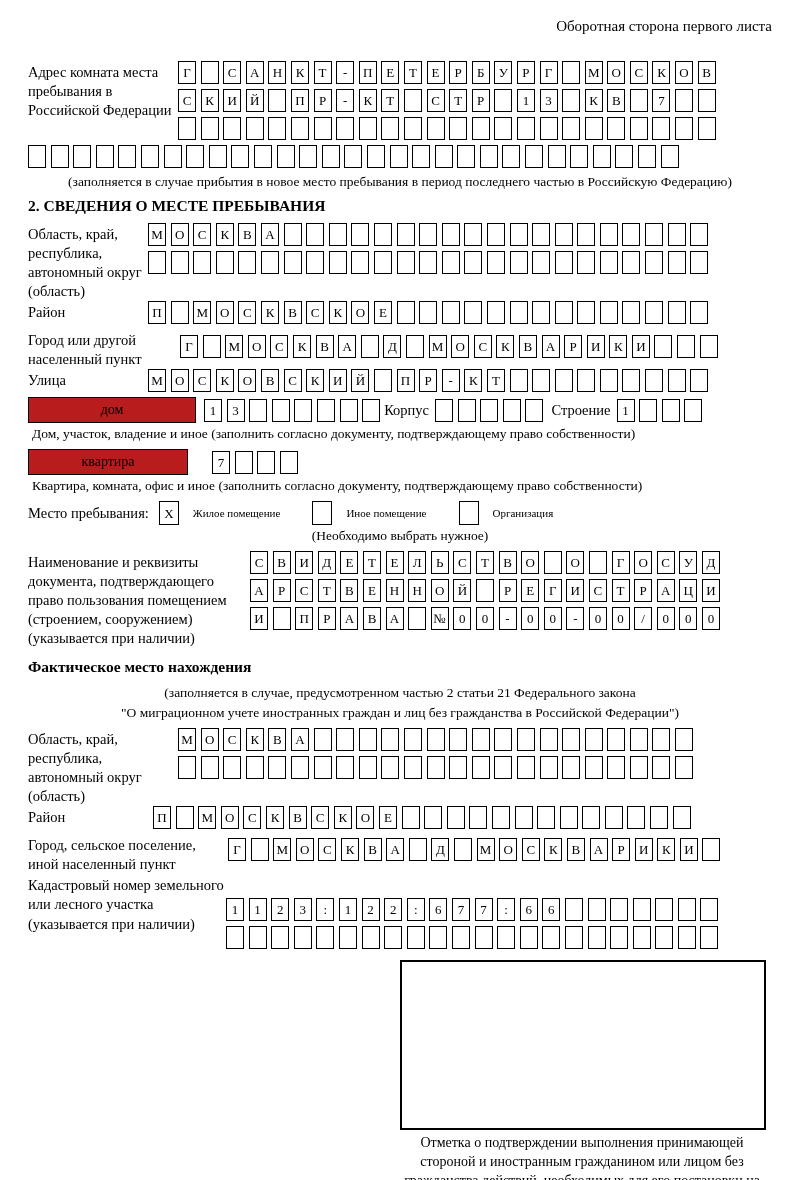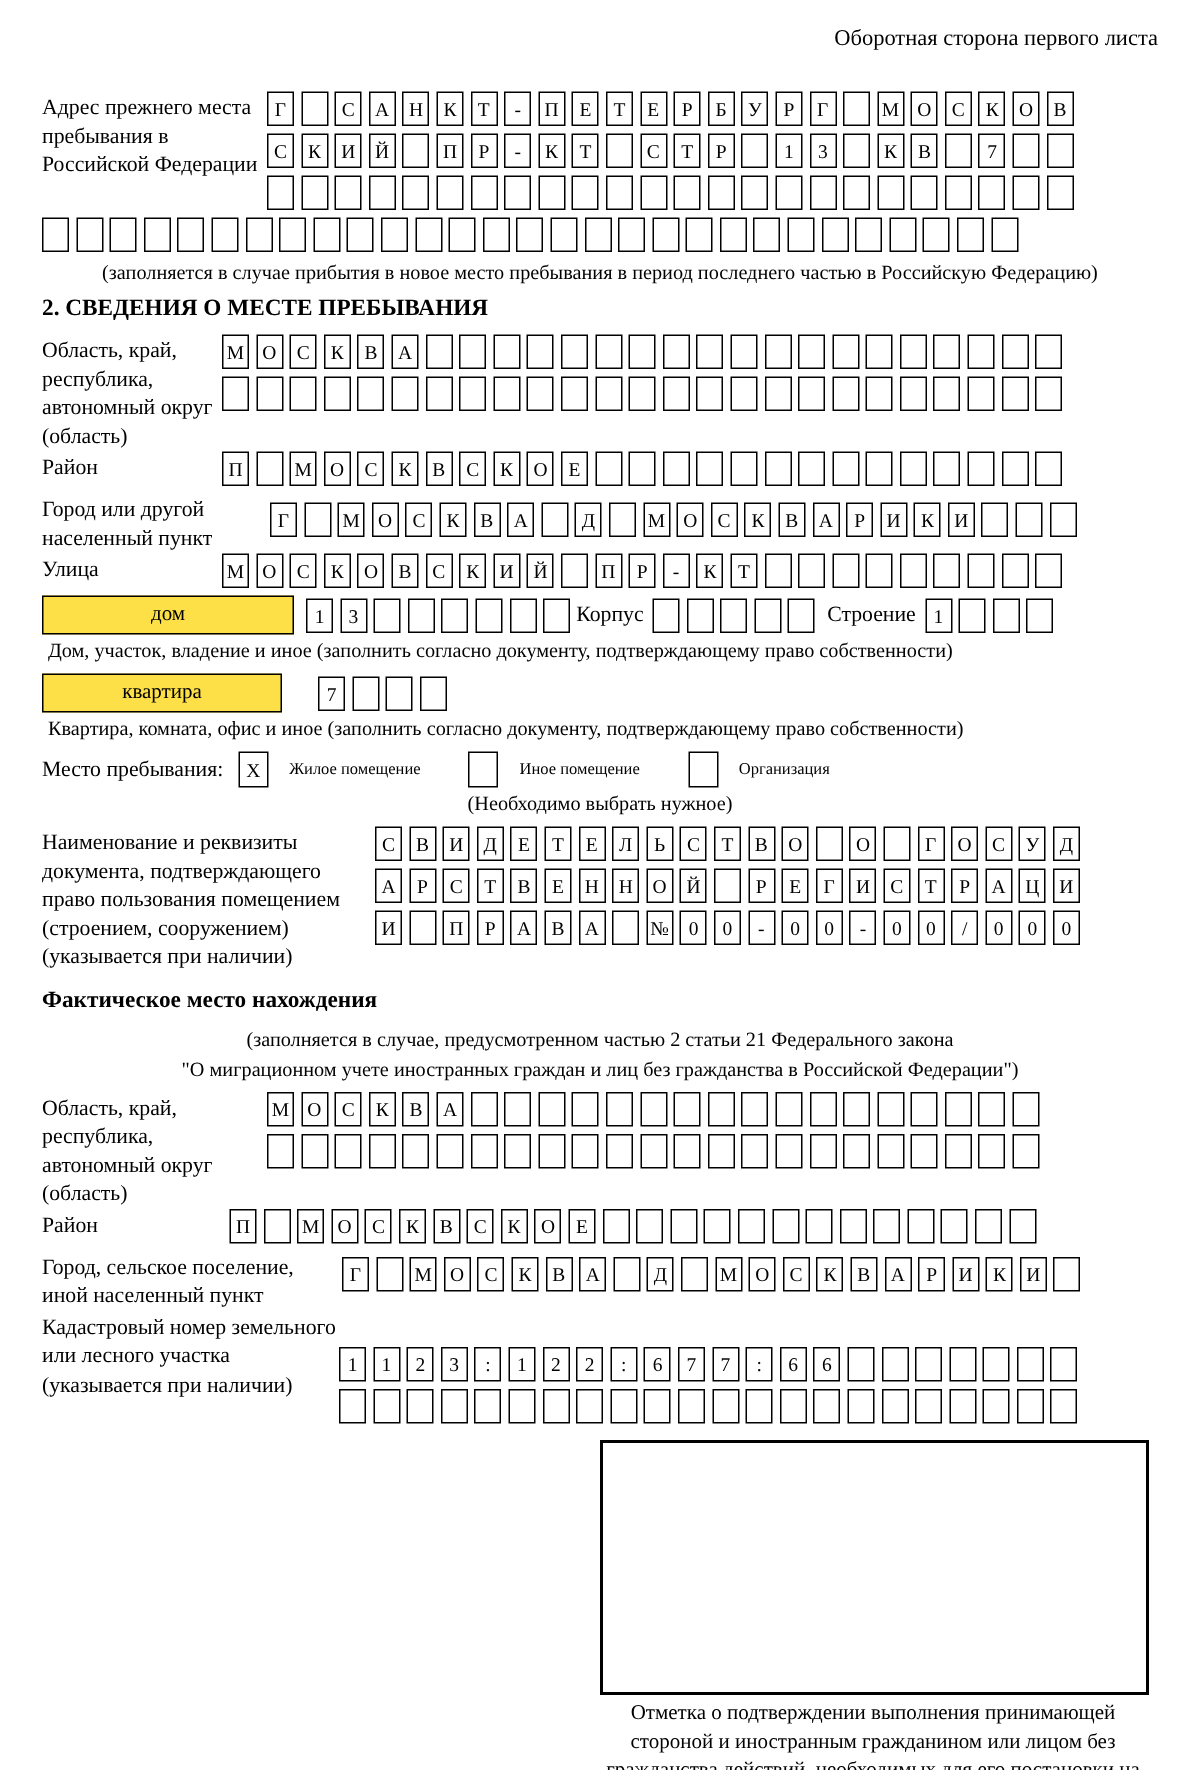--- a/index.html
+++ b/index.html
@@ -29,41 +29,41 @@
   }
   .crow .cbox:last-child { margin-right:0; }
 
   .note { font-size:13.5px; text-align:center; margin:2px 0 6px 0; line-height:1.3; }
   .note-left { font-size:13.5px; text-align:left; margin:1px 0 7px 4px; }
   .sec-title { font-size:15.5px; font-weight:bold; margin:6px 0 8px 0; }
 
   .wide-box {
     border:1.6px solid #000; height:26px;
     display:flex; align-items:center; justify-content:center;
-    font-size:14px; background:#fde047; flex:0 0 auto;
+    font-size:14px; background:#b91c1c; flex:0 0 auto;
   }
   .inline-row { display:flex; align-items:center; margin-bottom:3px; }
   .inline-label { font-size:14.5px; }
 
   .stay-row { display:flex; align-items:center; margin:6px 0 2px 0; }
   .stay-row .cbox { width:20px; height:24px; margin:0 14px 0 10px; }
   .stay-row .opt-label { font-size:11px; margin-right:22px; }
 
   .stamp-wrap { margin-left:372px; margin-top:6px; }
   .stamp-box { width:366px; height:170px; border:2px solid #000; background:#fff; }
   .stamp-note { width:380px; margin-left:-8px; text-align:center; font-size:14px; line-height:1.35; margin-top:4px; }
   .mt24 { margin-top:24px; }
 </style>
 </head>
 <body>
 
 <div class="header-note">Оборотная сторона первого листа</div>
 
 <div class="field-block">
-  <div class="field-label" style="width:150px">Адрес прежнего места пребывания в Российской Федерации</div>
+  <div class="field-label" style="width:150px">Адрес комната места пребывания в Российской Федерации</div>
   <div class="rows">
     <div class="crow">
         <span class="cbox">Г</span>
         <span class="cbox"></span>
         <span class="cbox">С</span>
         <span class="cbox">А</span>
         <span class="cbox">Н</span>
         <span class="cbox">К</span>
         <span class="cbox">Т</span>
         <span class="cbox">-</span>

